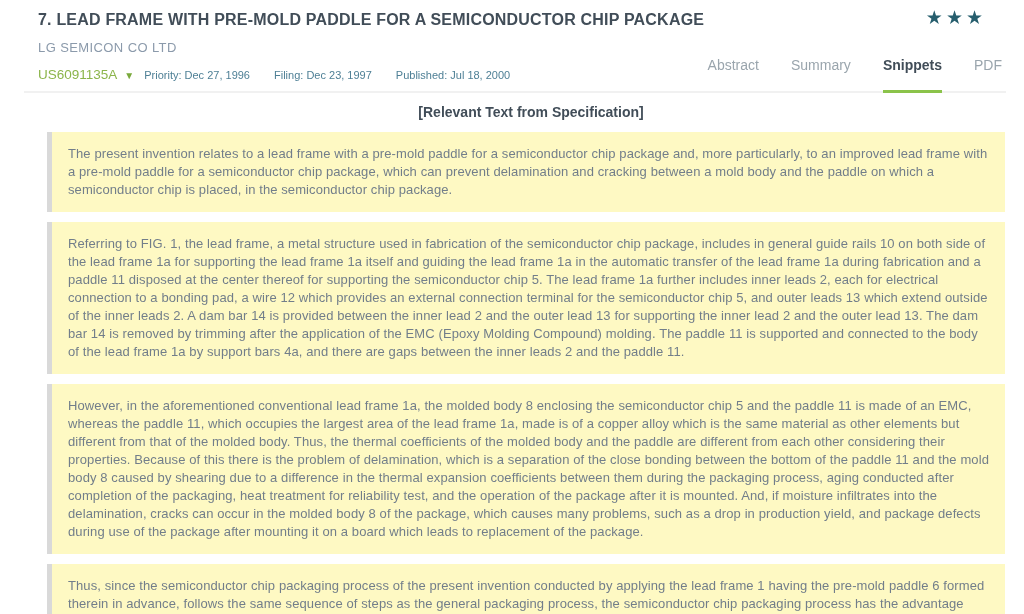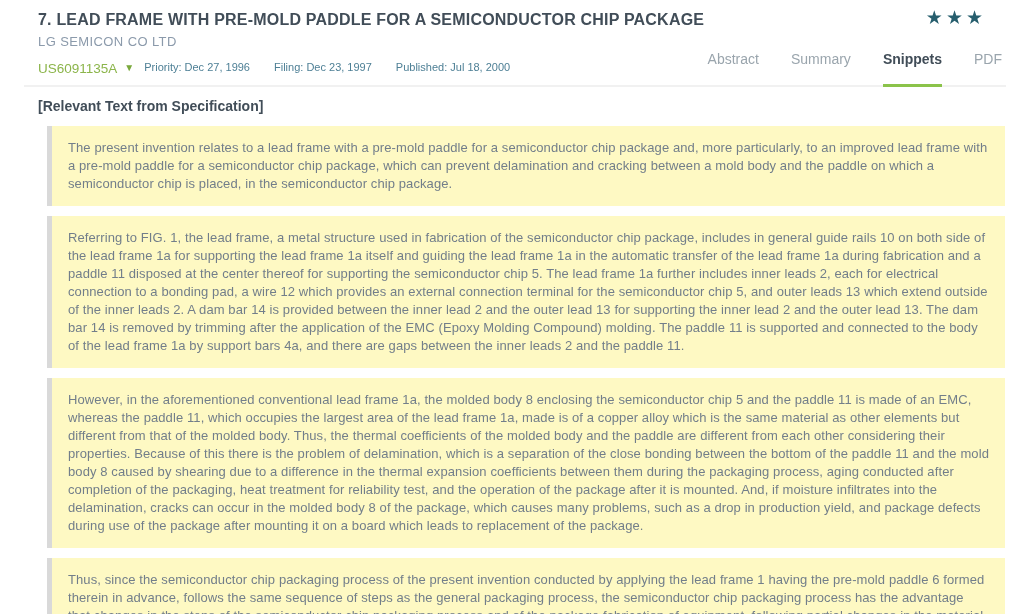--- a/index.html
+++ b/index.html
@@ -12,43 +12,44 @@
   }
   .header-wrap { padding: 6px 20px 0 38px; }
   .title-row { display: flex; justify-content: space-between; align-items: flex-end; }
   .page-title {
     font-size: 16px; font-weight: bold; color: #414d58;
     margin: 3px 0 0 0; letter-spacing: 0.2px;
   }
   .stars { white-space: nowrap; margin: 0 18px 0 0; cursor: pointer; }
   .star { color: #265e6d; font-size: 19px; letter-spacing: 3px; }
   .assignee {
-    color: #8b9aab; font-size: 13px; margin-top: 5px; letter-spacing: 0.4px;
+    color: #8b9aab; font-size: 13px; margin-top: 11px; letter-spacing: 0.4px;
   }
   .meta-tab-row {
     display: flex; justify-content: space-between; align-items: flex-end;
     margin: 2px 18px 0 24px;
     border-bottom: 2px solid #f1f1f1;
   }
-  .meta-left { display: flex; padding: 6px 0 9px 14px; }
+  .meta-left { display: flex; align-items: center; padding: 6px 0 9px 14px; }
   .patent-number {
     color: #8cb54b; font-size: 13.5px; text-decoration: none; cursor: pointer;
   }
   .caret { color: #7aa93c; font-size: 10px; margin: 1px 10px 0 7px; cursor: pointer; }
   .date { color: #4d7f95; font-size: 11px; margin-right: 24px; }
   .tabs { display: flex; gap: 32px; padding-right: 4px; }
   .tab {
     font-size: 14px; color: #9aa5ad; cursor: pointer;
     padding-bottom: 17px; margin-bottom: -2px;
     border-bottom: 3px solid transparent;
   }
   .tab.active { color: #414d58; font-weight: bold; border-bottom-color: #8bc34a; }
   .section-heading {
     font-size: 14px; font-weight: bold; color: #414d58;
     margin: 11px 0 12px 38px;
+    text-align: center;
   }
   .snippets { margin: 0 19px 0 47px; }
   .snippet {
     background: #fef9c3;
     border-left: 5px solid #d9d9d9;
     padding: 13px 16px;
     margin-bottom: 10px;
     color: #727e8a;
     font-size: 13px;
     line-height: 18px;

